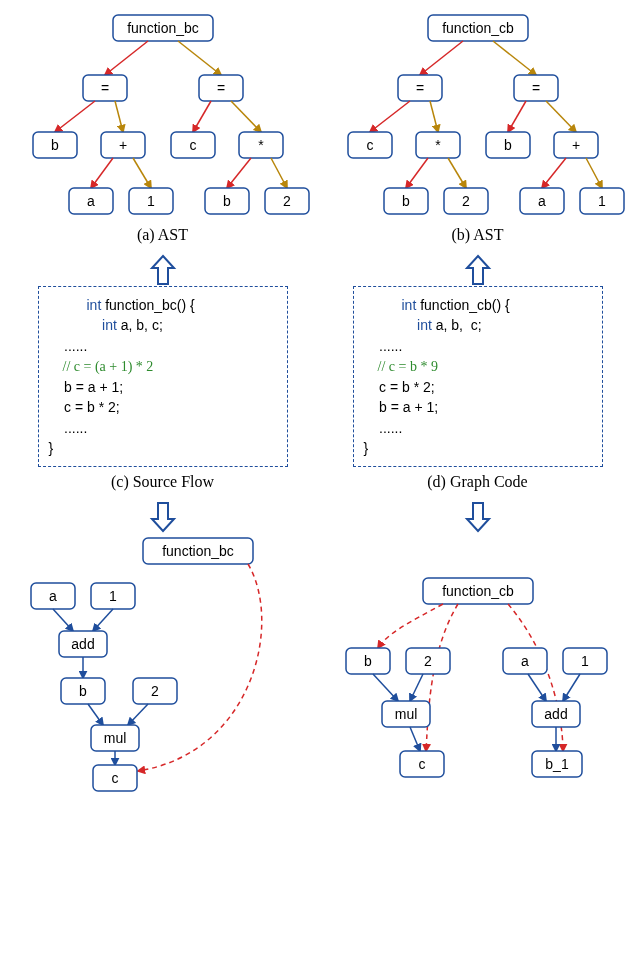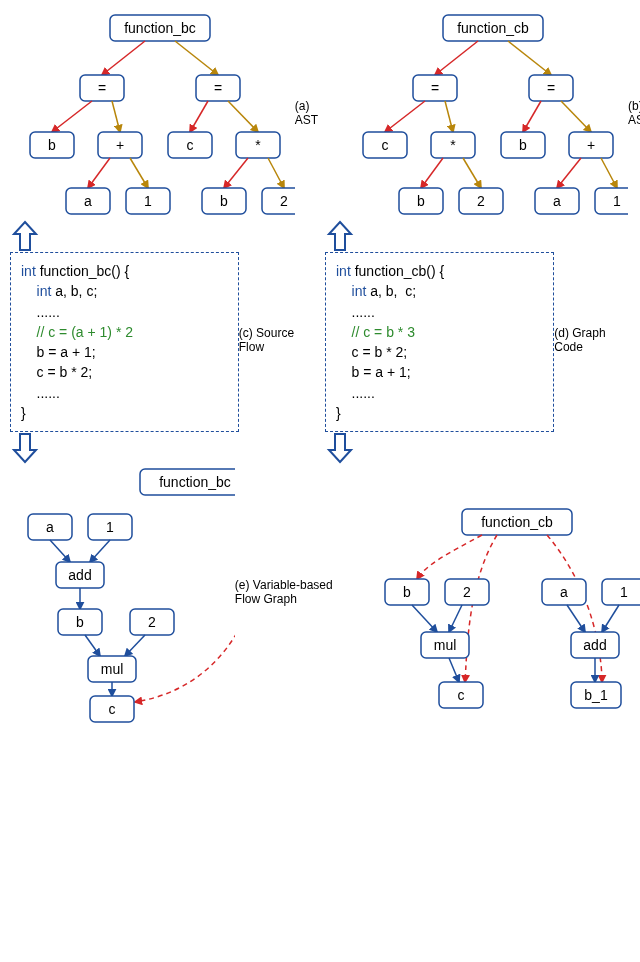--- a/index.html
+++ b/index.html
@@ -11,27 +11,28 @@
     width: 620px;
   }
   .row {
     display: flex;
     justify-content: space-between;
     gap: 10px;
   }
   .col {
     flex: 1;
     display: flex;
-    flex-direction: row;
+    flex-direction: column;
     align-items: center;
   }
   .caption {
     text-align: left;
     margin: 6px 0 10px 0;
-    font-size: 12px;
+    font-size: 16px;
+    font-family: Liberation Serif, serif;
   }
   svg { display: block; }
   .node-box {
     fill: white;
     stroke: #1f4e9c;
     stroke-width: 1.5;
     rx: 5;
     ry: 5;
   }
   .node-text {
@@ -48,22 +49,22 @@
   .code-box {
     border: 1.5px dashed #1f4e9c;
     padding: 8px 10px;
     font-family: Arial, sans-serif;
     font-size: 14px;
     line-height: 1.45;
     white-space: pre;
     width: 250px;
     box-sizing: border-box;
   }
-  .kw { color: #1f4e9c; }
-  .cm { color: #2e8b2e; }
+  .kw { color: #1f4e9c; margin-left: 38px; }
+  .cm { color: #2e8b2e; font-family: Liberation Serif, serif; }
 </style>
 </head>
 <body>
 
 <svg width="0" height="0" style="position:absolute">
   <defs>
     <marker id="arr-red" viewBox="0 0 10 10" refX="8" refY="5" markerWidth="6" markerHeight="6" orient="auto">
       <path d="M0,0 L10,5 L0,10 z" fill="#d62728"></path>
     </marker>
     <marker id="arr-olive" viewBox="0 0 10 10" refX="8" refY="5" markerWidth="6" markerHeight="6" orient="auto">
@@ -187,21 +188,21 @@
 <span>    b = a + 1;</span>
 <span>    c = b * 2;</span>
 <span>    ......</span>
 <span>}</span></div>
     <div class="caption">(c) Source Flow</div>
   </div>
   <div class="col">
     <div class="code-box"><span class="kw">int</span><span> function_cb() {</span>
 <span class="kw">    int</span><span> a, b,  c;</span>
 <span>    ......</span>
-<span class="cm">    // c = b * 3</span>
+<span class="cm">    // c = b * 9</span>
 <span>    c = b * 2;</span>
 <span>    b = a + 1;</span>
 <span>    ......</span>
 <span>}</span></div>
     <div class="caption">(d) Graph Code</div>
   </div>
 </div>
 
 <div class="row">
   <div class="col">
@@ -244,21 +245,20 @@
       <line class="edge-blue" x1="75" y1="171" x2="90" y2="192"></line>
       <line class="edge-blue" x1="135" y1="171" x2="115" y2="192"></line>
 
       <rect class="node-box" x="78" y="192" width="48" height="26"></rect>
       <text class="node-text" x="102" y="205">mul</text>
       <line class="edge-blue" x1="102" y1="218" x2="102" y2="232"></line>
 
       <rect class="node-box" x="80" y="232" width="44" height="26"></rect>
       <text class="node-text" x="102" y="245">c</text>
     </svg>
-    <div class="caption">(e) Variable-based Flow Graph</div>
   </div>
 
   <div class="col">
     <svg width="300" height="260">
 
       <rect class="node-box" x="95" y="45" width="110" height="26"></rect>
       <text class="node-text" x="150" y="58">function_cb</text>
 
       <path class="edge-red-dash" d="M130,71 C100,120 100,190 98,218"></path>
       <path class="edge-red-dash" d="M115,71 C80,90 60,100 50,115"></path>

